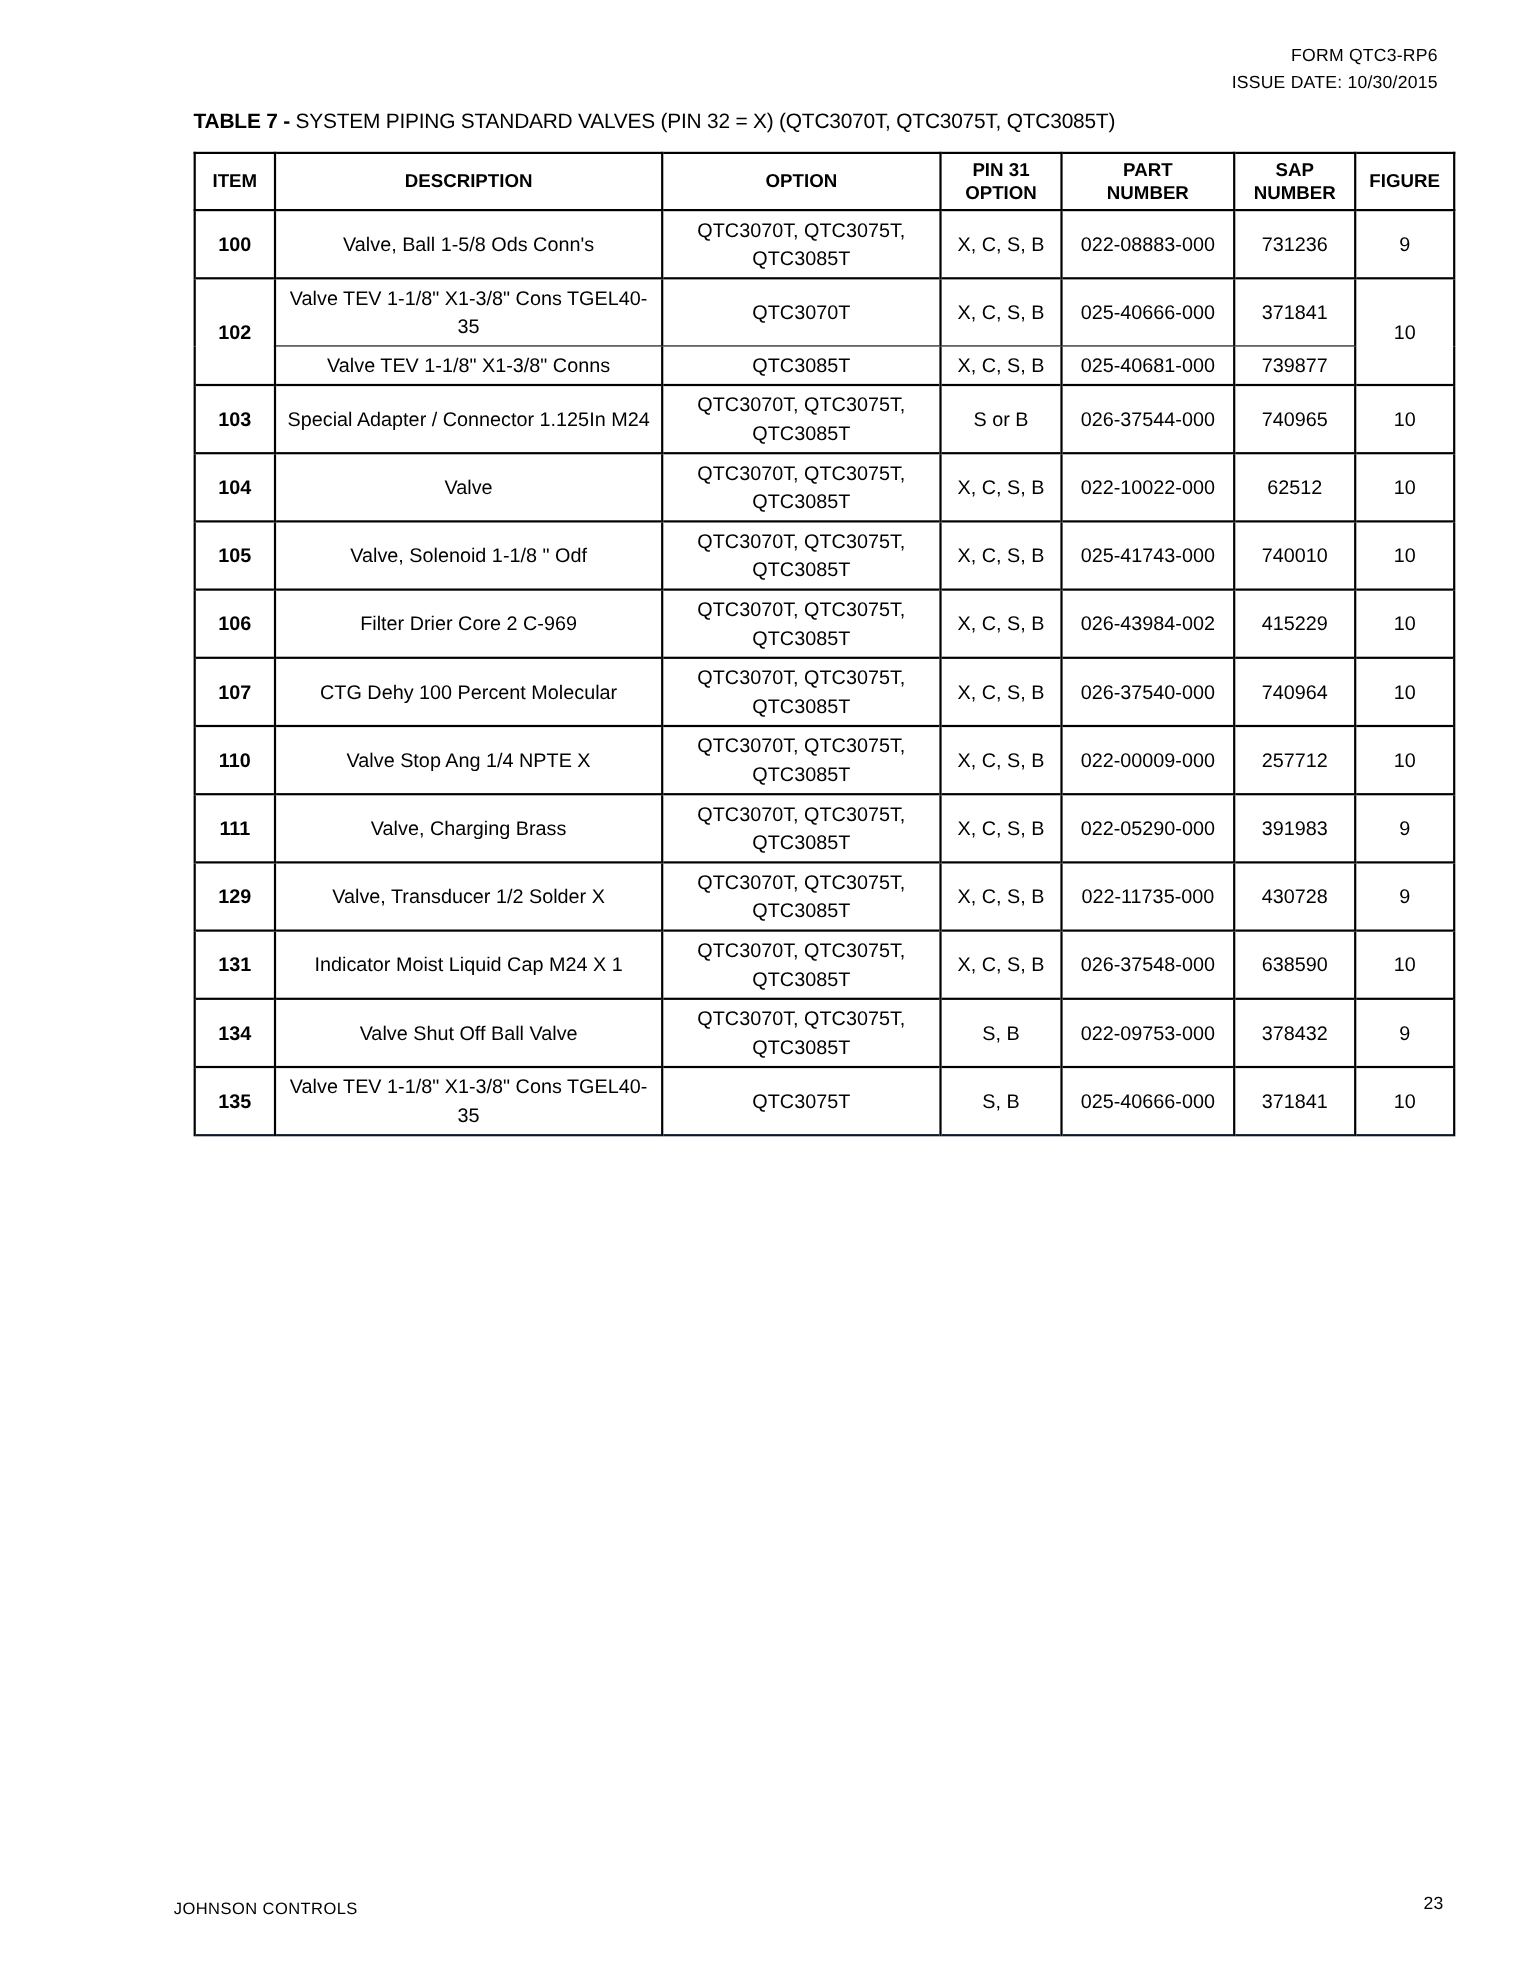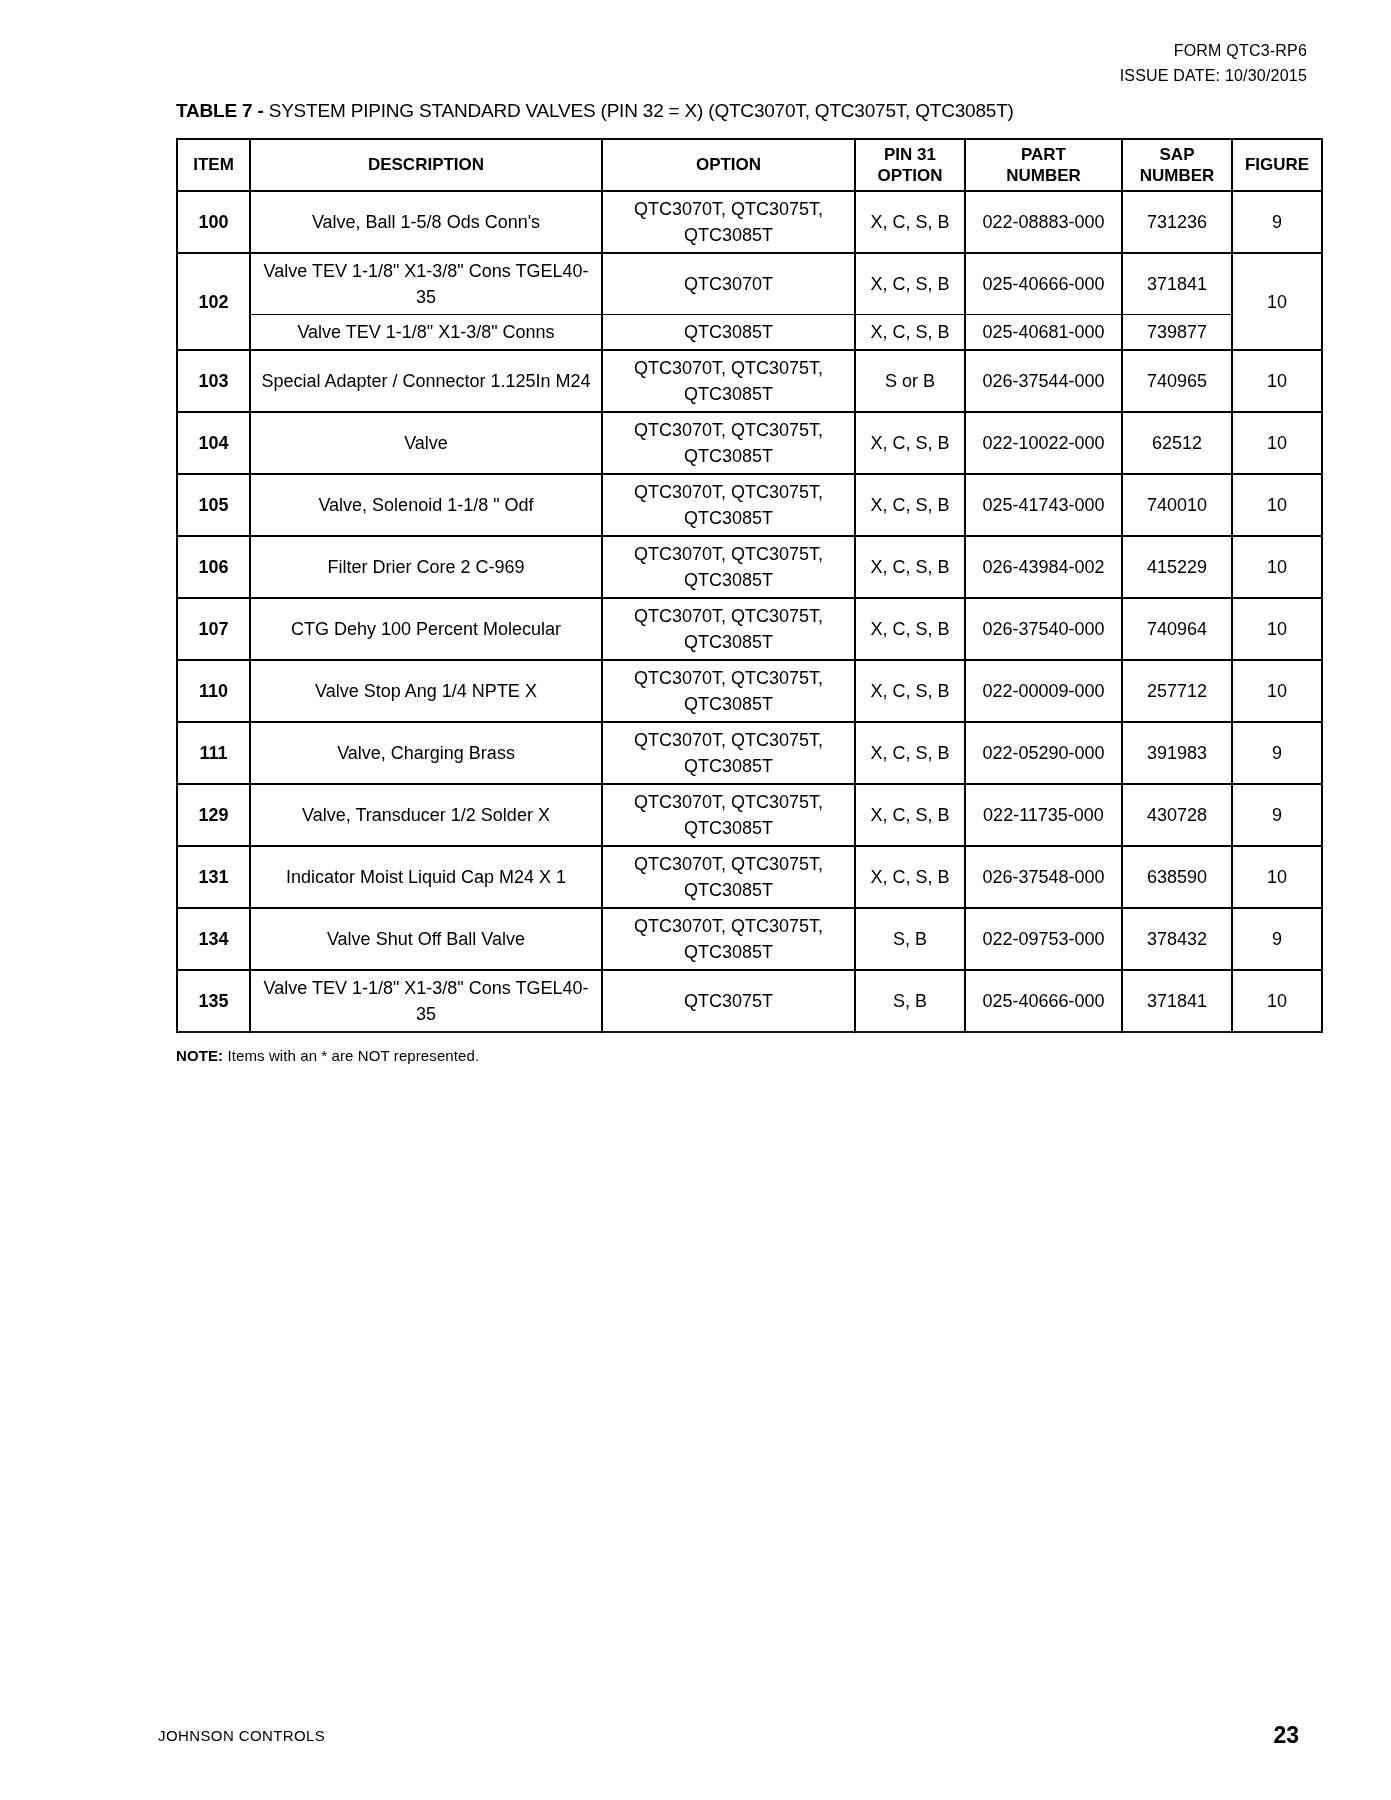--- a/index.html
+++ b/index.html
@@ -40,22 +40,22 @@
   table.parts tr.sub td { border-top:1px solid #000; }
   td.c-item { font-weight:bold; }
   td.c-desc { text-align:left; padding-left:12px; padding-right:10px;margin-top:16px; }
   .note { margin-top:14px; font-size:15px; letter-spacing:0.1px; }
   .note .bold { font-weight:bold; }
   .footer-company {
     position:absolute; left:158px; top:1727px;
     font-size:15px; letter-spacing:0.4px;
   }
   .footer-page {
-    position:absolute; right:92px; top:1722px;
-    font-size:23px; font-weight:bold;
+    position:absolute; right:79px; top:1722px;
+    font-size:16px; font-weight:normal;
   }
 </style>
 </head>
 <body>
 
 <div class="doc-header">
   <div>FORM QTC3-RP6</div>
   <div>ISSUE DATE: 10/30/2015</div>
 </div>
 
@@ -209,19 +209,16 @@
           <td class="c-desc">Valve TEV 1-1/8" X1-3/8" Cons TGEL40-35</td>
           <td class="c-model">QTC3075T</td>
           <td class="c-pin">S, B</td>
           <td class="c-part">025-40666-000</td>
           <td class="c-sap">371841</td>
           <td class="c-fig" rowspan="1">10</td>
         </tr>
       </tbody>
   </table>
 
-  <div class="note">
-    <span class="bold">NOTE:</span><span> Items with an * are NOT represented.</span>
-  </div>
 </div>
 
 <div class="footer-company">JOHNSON CONTROLS</div>
 <div class="footer-page">23</div>
 
 </body></html>

